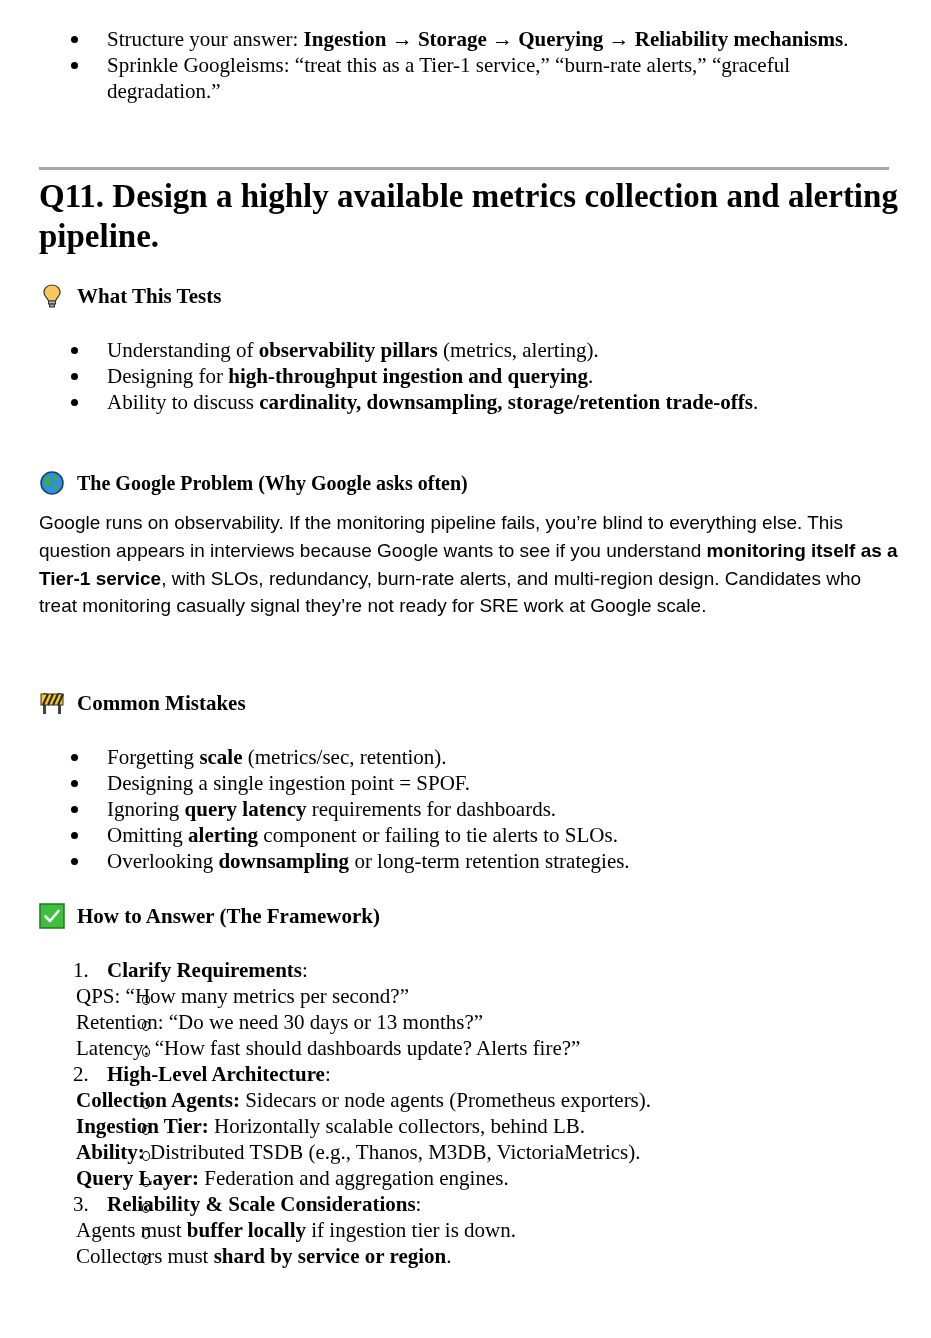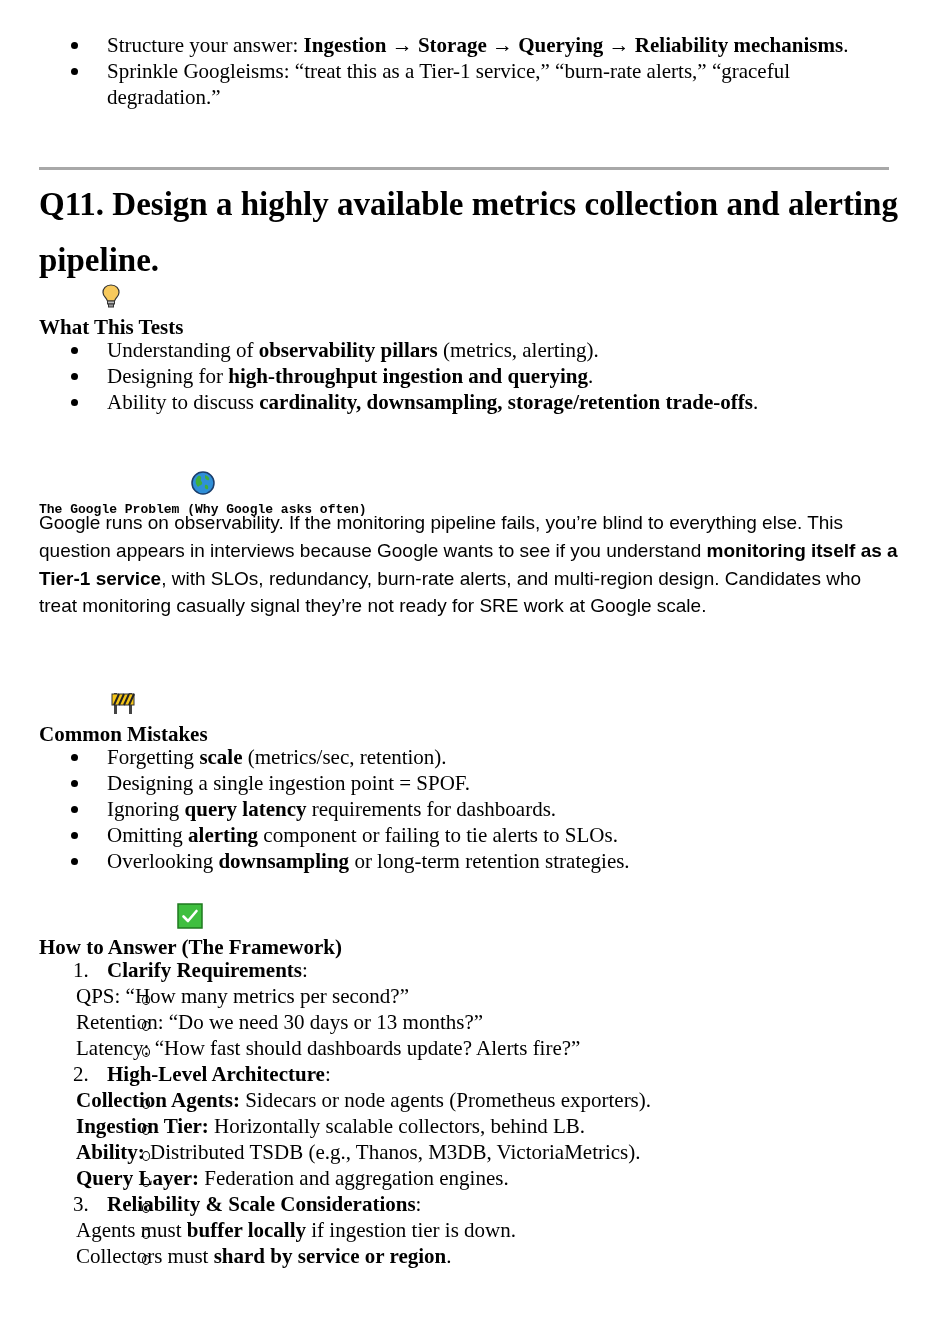--- a/index.html
+++ b/index.html
@@ -20,40 +20,40 @@
     .circle {
       position: absolute; left: 142px; top: 12px; width: 6px; height: 8px;
       border: 1px solid #000; border-radius: 50%;
     }
     b { font-weight: bold; }
     .hr {
       position: absolute; left: 39px; top: 167px; width: 850px; height: 3px; background: #a8a8a8;
     }
     .h1 {
       position: absolute; left: 39px; top: 176px; width: 860px;
-      font-family: "Liberation Serif", serif; font-weight: bold; font-size: 33px; line-height: 56px;
+      font-family: "Liberation Serif", serif; font-weight: bold; font-size: 33px; line-height: 40px;
     }
     .h3 {
-      position: absolute; left: 39px; display: flex; align-items: center; gap: 6px;
-      font-family: "Liberation Serif", serif; font-weight: bold; font-size: 21px; flex-direction: column;
+      position: absolute; left: 39px; display: flex; align-items: center; gap: 12px;
+      font-family: "Liberation Serif", serif; font-weight: bold; font-size: 21px;
     }
-    .h3.sans { font-family: Liberation Mono, monospace; font-size: 13px; }
+    .h3.sans { font-family: Liberation Serif, serif; font-size: 20px; }
     .icon { display: inline-block; width: 26px; height: 26px; position: relative; }
     .para {
       position: absolute; left: 39px; top: 509px; width: 860px;
       font-family: "Liberation Sans", sans-serif; font-size: 19px; line-height: 27.8px;
     }
     .block { position: absolute; left: 0; width: 931px; }
   </style>
 </head>
 <body>
 
 <div class="page">
 
-  <div class="block" style="top:32px;">
+  <div class="block" style="top:26px;">
     <ul class="bul serif-body">
       <li class="li"><span class="bullet"></span><span class="rich"><span>Structure your answer: </span><b>Ingestion → Storage → Querying → Reliability mechanisms</b><span>.</span></span></li>
       <li class="li"><span class="bullet"></span><span class="rich"><span>Sprinkle Googleisms: “treat this as a Tier-1 service,” “burn-rate alerts,” “graceful degradation.”</span></span></li>
     </ul>
   </div>
 
   <div class="hr"></div>
 
   <h1 class="h1" style="margin:0;">Q11. Design a highly available metrics collection and alerting pipeline.</h1>
 

